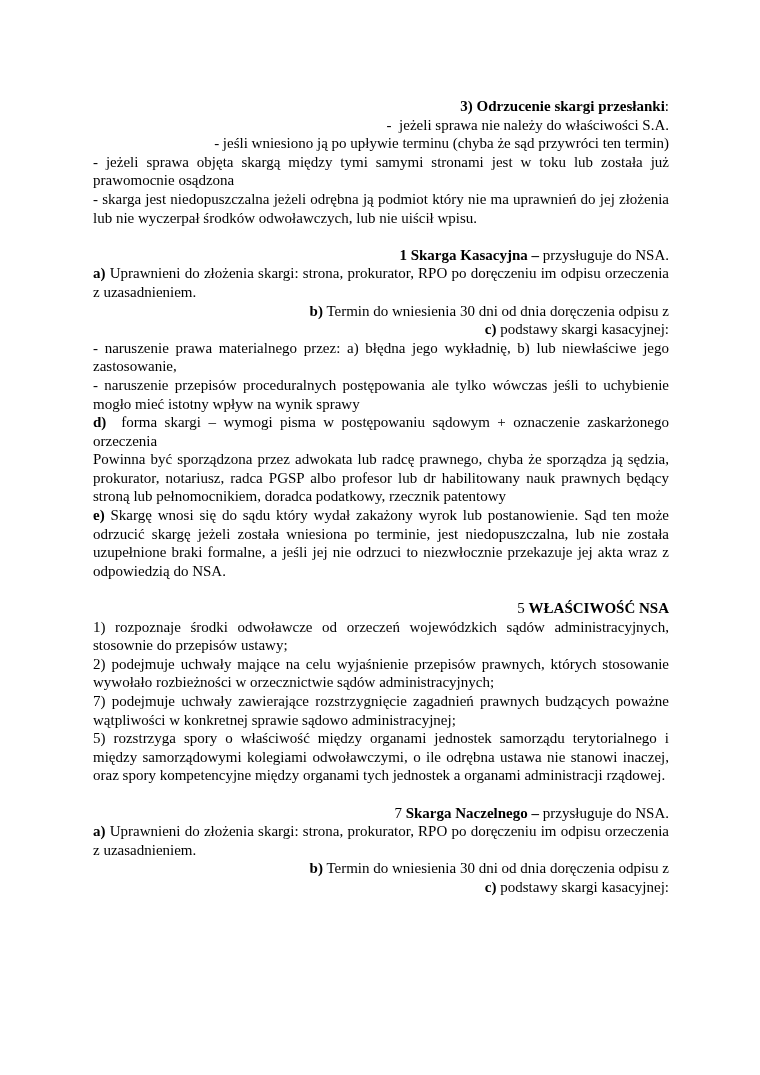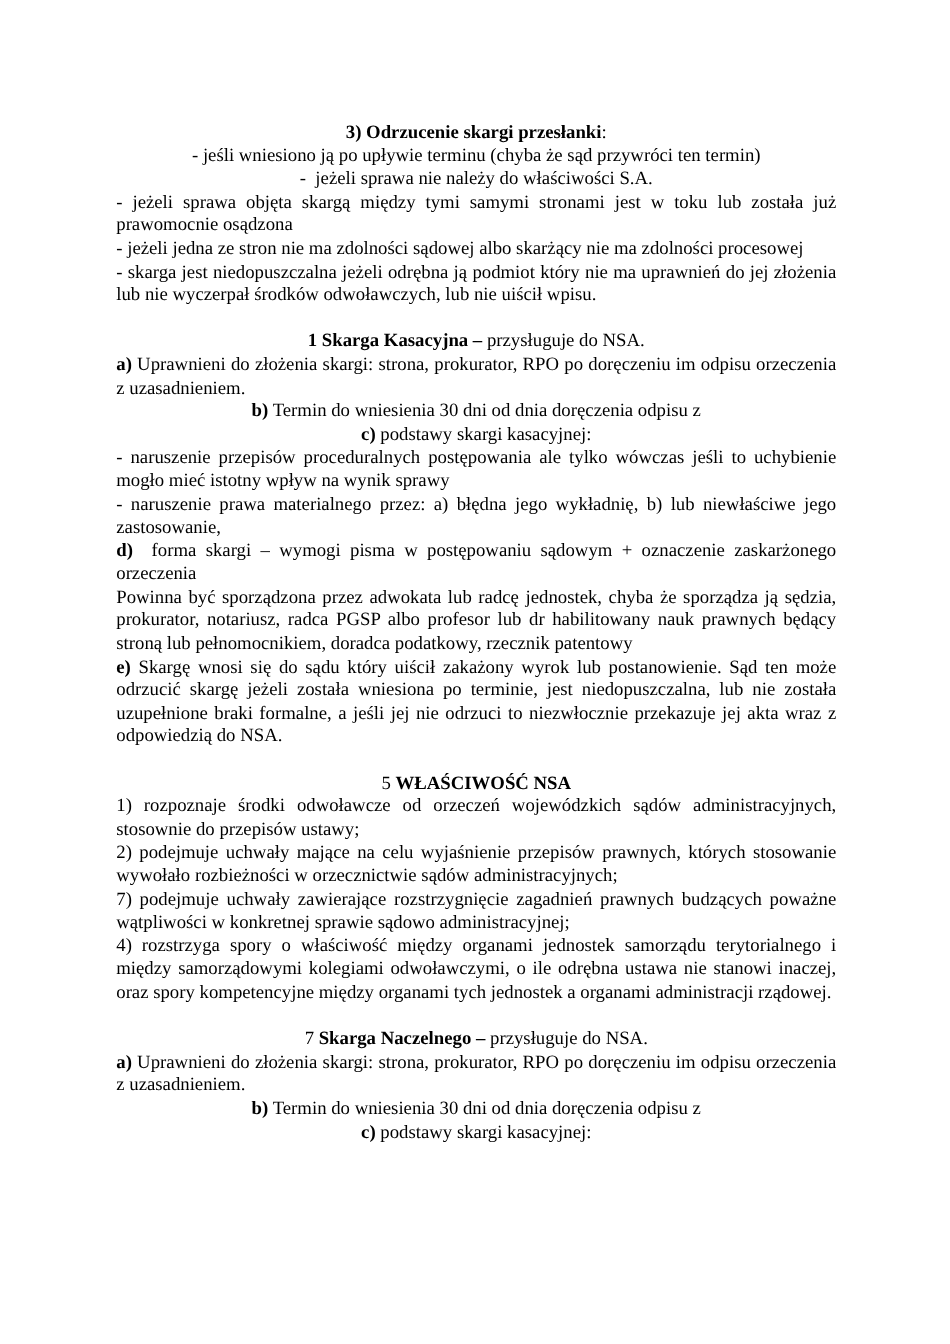--- a/index.html
+++ b/index.html
@@ -18,61 +18,60 @@
     font-family: "Liberation Serif", "DejaVu Serif", serif;
     font-size: 15px;
     line-height: 18.6px;
     color: #000000;
   }
   .section { margin: 0; padding: 0; }
   .para {
     margin: 0;
     padding: 0;
     white-space: pre-wrap;
-    text-align: center;
+    text-align: right;
   }
   .para.justify {
     text-align: justify;
     text-align-last: left;
   }
   .para.spacer { min-height: 18.6px; }
   .run-bold { font-weight: bold; }
 </style>
 </head>
 <body>
 
 <div class="page">
   <div class="content" id="doc-content">
       <div class="section">
         <div class="para"><span class="run-bold">3) Odrzucenie skargi przesłanki</span><span class="run">:</span></div>
+        <div class="para"><span class="run">-  jeżeli sprawa nie należy do właściwości S.A.</span></div>
         <div class="para"><span class="run">- jeśli wniesiono ją po upływie terminu (chyba że sąd przywróci ten termin)</span></div>
-        <div class="para"><span class="run">-  jeżeli sprawa nie należy do właściwości S.A.</span></div>
         <div class="para justify"><span class="run">- jeżeli sprawa objęta skargą między tymi samymi stronami jest w toku lub została już prawomocnie osądzona</span></div>
-        <div class="para justify"><span class="run">- jeżeli jedna ze stron nie ma zdolności sądowej albo skarżący nie ma zdolności procesowej</span></div>
         <div class="para justify"><span class="run">- skarga jest niedopuszczalna jeżeli odrębna ją podmiot który nie ma uprawnień do jej złożenia lub nie wyczerpał środków odwoławczych, lub nie uiścił wpisu.</span></div>
         <div class="para spacer">&nbsp;</div>
       </div>
       <div class="section">
         <div class="para"><span class="run-bold">1 Skarga Kasacyjna – </span><span class="run">przysługuje do NSA.</span></div>
         <div class="para justify"><span class="run-bold">a)</span><span class="run"> Uprawnieni do złożenia skargi: strona, prokurator, RPO po doręczeniu im odpisu orzeczenia z uzasadnieniem.</span></div>
         <div class="para"><span class="run-bold">b)</span><span class="run"> Termin do wniesienia 30 dni od dnia doręczenia odpisu z</span></div>
         <div class="para"><span class="run-bold">c)</span><span class="run"> podstawy skargi kasacyjnej:</span></div>
+        <div class="para justify"><span class="run">- naruszenie prawa materialnego przez: a) błędna jego wykładnię, b) lub niewłaściwe jego zastosowanie,</span></div>
         <div class="para justify"><span class="run">- naruszenie przepisów proceduralnych postępowania ale tylko wówczas jeśli to uchybienie mogło mieć istotny wpływ na wynik sprawy</span></div>
-        <div class="para justify"><span class="run">- naruszenie prawa materialnego przez: a) błędna jego wykładnię, b) lub niewłaściwe jego zastosowanie,</span></div>
         <div class="para justify"><span class="run-bold">d)</span><span class="run">  forma skargi – wymogi pisma w postępowaniu sądowym + oznaczenie zaskarżonego orzeczenia</span></div>
-        <div class="para justify"><span class="run">Powinna być sporządzona przez adwokata lub radcę jednostek, chyba że sporządza ją sędzia, prokurator, notariusz, radca PGSP albo profesor lub dr habilitowany nauk prawnych będący stroną lub pełnomocnikiem, doradca podatkowy, rzecznik patentowy</span></div>
-        <div class="para justify"><span class="run-bold">e)</span><span class="run"> Skargę wnosi się do sądu który uiścił zakażony wyrok lub postanowienie. Sąd ten może odrzucić skargę jeżeli została wniesiona po terminie, jest niedopuszczalna, lub nie została uzupełnione braki formalne, a jeśli jej nie odrzuci to niezwłocznie przekazuje jej akta wraz z odpowiedzią do NSA.</span></div>
+        <div class="para justify"><span class="run">Powinna być sporządzona przez adwokata lub radcę prawnego, chyba że sporządza ją sędzia, prokurator, notariusz, radca PGSP albo profesor lub dr habilitowany nauk prawnych będący stroną lub pełnomocnikiem, doradca podatkowy, rzecznik patentowy</span></div>
+        <div class="para justify"><span class="run-bold">e)</span><span class="run"> Skargę wnosi się do sądu który wydał zakażony wyrok lub postanowienie. Sąd ten może odrzucić skargę jeżeli została wniesiona po terminie, jest niedopuszczalna, lub nie została uzupełnione braki formalne, a jeśli jej nie odrzuci to niezwłocznie przekazuje jej akta wraz z odpowiedzią do NSA.</span></div>
         <div class="para spacer">&nbsp;</div>
       </div>
       <div class="section">
         <div class="para"><span class="run">5 </span><span class="run-bold">WŁAŚCIWOŚĆ NSA</span></div>
         <div class="para justify"><span class="run">1) rozpoznaje środki odwoławcze od orzeczeń wojewódzkich sądów administracyjnych, stosownie do przepisów ustawy;</span></div>
         <div class="para justify"><span class="run">2) podejmuje uchwały mające na celu wyjaśnienie przepisów prawnych, których stosowanie wywołało rozbieżności w orzecznictwie sądów administracyjnych;</span></div>
         <div class="para justify"><span class="run">7) podejmuje uchwały zawierające rozstrzygnięcie zagadnień prawnych budzących poważne wątpliwości w konkretnej sprawie sądowo administracyjnej;</span></div>
-        <div class="para justify"><span class="run">4) rozstrzyga spory o właściwość między organami jednostek samorządu terytorialnego i między samorządowymi kolegiami odwoławczymi, o ile odrębna ustawa nie stanowi inaczej, oraz spory kompetencyjne między organami tych jednostek a organami administracji rządowej.</span></div>
+        <div class="para justify"><span class="run">5) rozstrzyga spory o właściwość między organami jednostek samorządu terytorialnego i między samorządowymi kolegiami odwoławczymi, o ile odrębna ustawa nie stanowi inaczej, oraz spory kompetencyjne między organami tych jednostek a organami administracji rządowej.</span></div>
         <div class="para spacer">&nbsp;</div>
       </div>
       <div class="section">
         <div class="para"><span class="run">7 </span><span class="run-bold">Skarga Naczelnego – </span><span class="run">przysługuje do NSA.</span></div>
         <div class="para justify"><span class="run-bold">a)</span><span class="run"> Uprawnieni do złożenia skargi: strona, prokurator, RPO po doręczeniu im odpisu orzeczenia z uzasadnieniem.</span></div>
         <div class="para"><span class="run-bold">b)</span><span class="run"> Termin do wniesienia 30 dni od dnia doręczenia odpisu z</span></div>
         <div class="para"><span class="run-bold">c)</span><span class="run"> podstawy skargi kasacyjnej:</span></div>
       </div>
     </div>
 </div>

